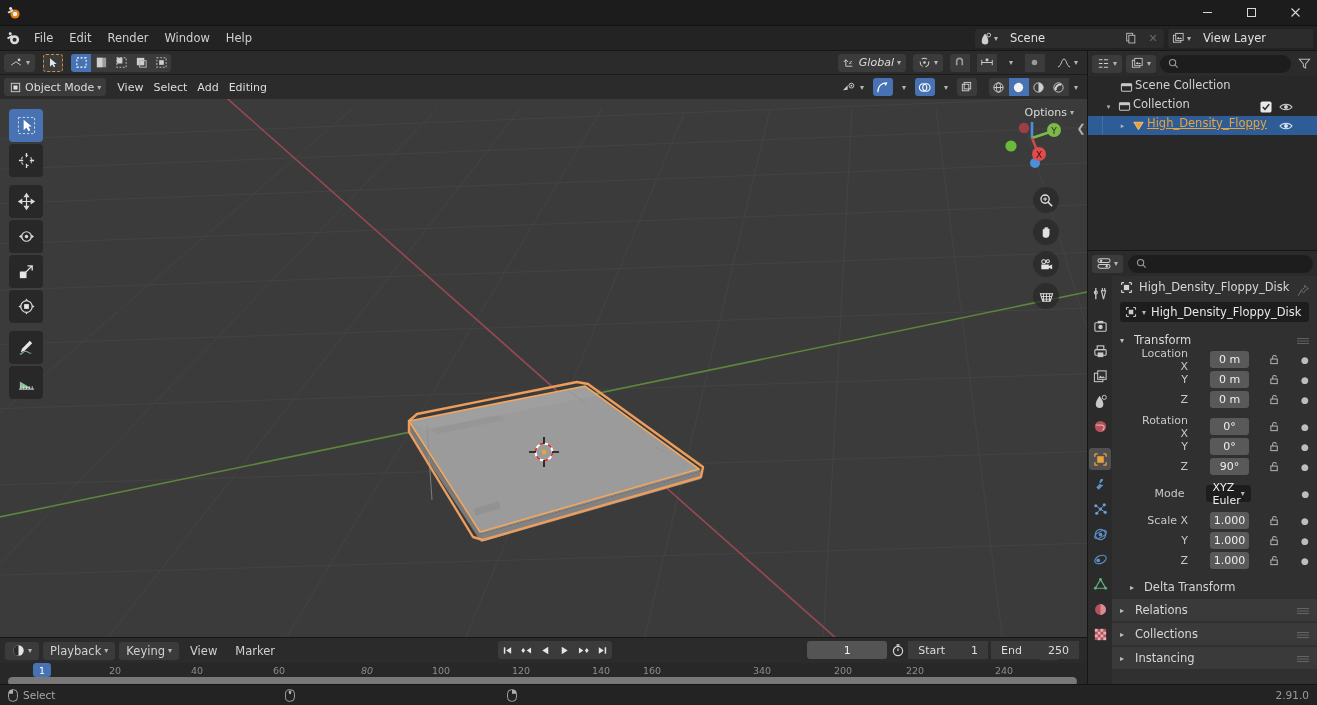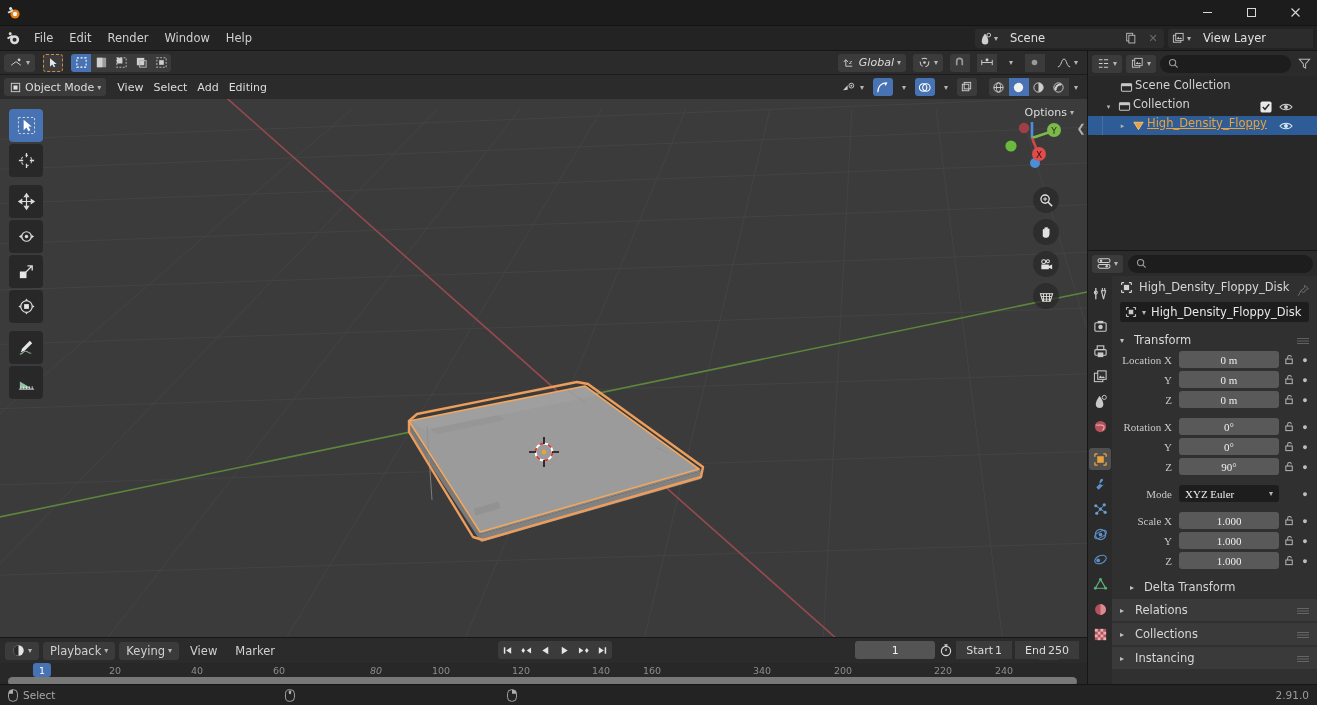--- a/index.html
+++ b/index.html
@@ -135,21 +135,21 @@
   .tl-header { height: 25px; display: flex; align-items: center; padding: 0 5px; gap: 4px; }
   .tl-menu { font-size: 11.5px; color: #d0d0d0; padding: 0 7px; height: 18px; display: flex; align-items: center; gap: 3px;}
   .tl-menu.boxed { background: #3b3b3b; border-radius: 3px; }
   .tl-playbtns { display: flex; border-radius: 3px; overflow: hidden; }
   .tl-pb { width: 19px; height: 18px; background: #3b3b3b; display: flex; align-items: center; justify-content: center; }
   .tl-frame {
     width: 80px; height: 18px; background: #545454; border-radius: 3px;
     display: flex; align-items: center; justify-content: center; font-size: 11px; color: #efefef;
   }
   .tl-se {
-    height: 18px; background: #3b3b3b; display: flex; align-items: center; gap: 2px;
+    height: 18px; background: #3b3b3b; display: flex; align-items: center; gap: 26px;
     padding: 0 10px; font-size: 11px; color: #dcdcdc;
   }
   .tl-ruler {
     position: absolute; top: 25px; left: 0; right: 0; height: 22px; background: #282828;
     overflow: hidden;
   }
   .tl-tick { position: absolute; top: 2px; font-size: 9.5px; color: #8d8d8d; transform: translateX(-50%); }
   .tl-playhead {
     position: absolute; top: 0px; height: 14px; background: #4772b3; border-radius: 3px;
     display: flex; align-items: center; justify-content: center; font-size: 9.5px; color: #fff;
@@ -207,21 +207,21 @@
     display: flex; align-items: center; gap: 5px; padding: 0 5px;
   }
   .pr-namefield .nm { font-size: 11.5px; color: #e8e8e8; }
   .pr-panel-head {
     height: 20px; display: flex; align-items: center; gap: 6px; padding: 0 8px;
     font-size: 11.5px; color: #d9d9d9;
   }
   .tri { font-size: 8px; color: #c0c0c0; width: 8px; }
   .grip { margin-left: auto; width: 12px; height: 7px; opacity: 0.45; }
 
-  .prop-row { display: flex; align-items: center; height: 19px; margin: 0 6px 1px 6px; gap: 3px; font-family: Liberation Serif, serif; }
+  .prop-row { display: flex; align-items: center; height: 19px; margin: 0 6px 1px 22px; gap: 18px; }
   .prop-label { width: 58px; text-align: right; font-size: 11px; color: #c8c8c8; padding-right: 4px; }
   .prop-field {
     flex: 1; height: 17px; background: #595959; border-radius: 3px;
     display: flex; align-items: center; justify-content: center; font-size: 11px; color: #efefef;
   }
   .prop-field.dark { background: #1d1d1d; justify-content: space-between; padding: 0 6px; }
   .prop-lock { width: 14px; display: flex; align-items: center; justify-content: center; }
   .prop-dot { width: 12px; display: flex; align-items: center; justify-content: center; color: #bdbdbd; font-size: 9px; }
   .row-gap { height: 7px; }
 
@@ -777,28 +777,28 @@
             <span>250</span>
           </div>
         </div>
       </div>
 
       <div class="tl-ruler">
         <div id="tl-ticks">
             <div class="tl-tick" style="left: 115px;">20</div>
             <div class="tl-tick" style="left: 197px;">40</div>
             <div class="tl-tick" style="left: 279px;">60</div>
-            <div class="tl-tick" style="left: 376px; font-style: italic;">80</div>
+            <div class="tl-tick" style="left: 367px; font-style: italic;">80</div>
             <div class="tl-tick" style="left: 441px;">100</div>
             <div class="tl-tick" style="left: 521px;">120</div>
             <div class="tl-tick" style="left: 601px;">140</div>
             <div class="tl-tick" style="left: 652px;">160</div>
             <div class="tl-tick" style="left: 762px;">340</div>
             <div class="tl-tick" style="left: 843px;">200</div>
-            <div class="tl-tick" style="left: 943px;">220</div>
+            <div class="tl-tick" style="left: 915px;">220</div>
             <div class="tl-tick" style="left: 1004px;">240</div>
           </div>
         <div class="tl-playhead" id="tl-playhead" style="left: 42px;">1</div>
         <div class="tl-scroll"></div>
       </div>
     </div>
 
     <div class="outliner">
       <div class="ol-header">
         <div class="hdr-btn" style="height:18px;">

